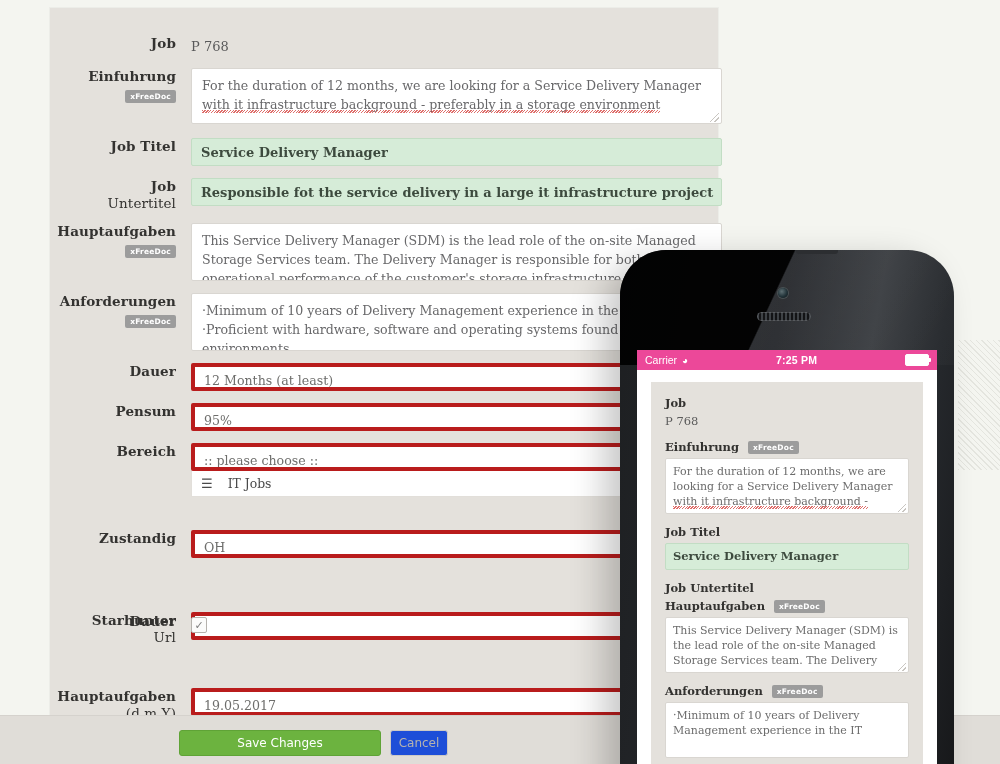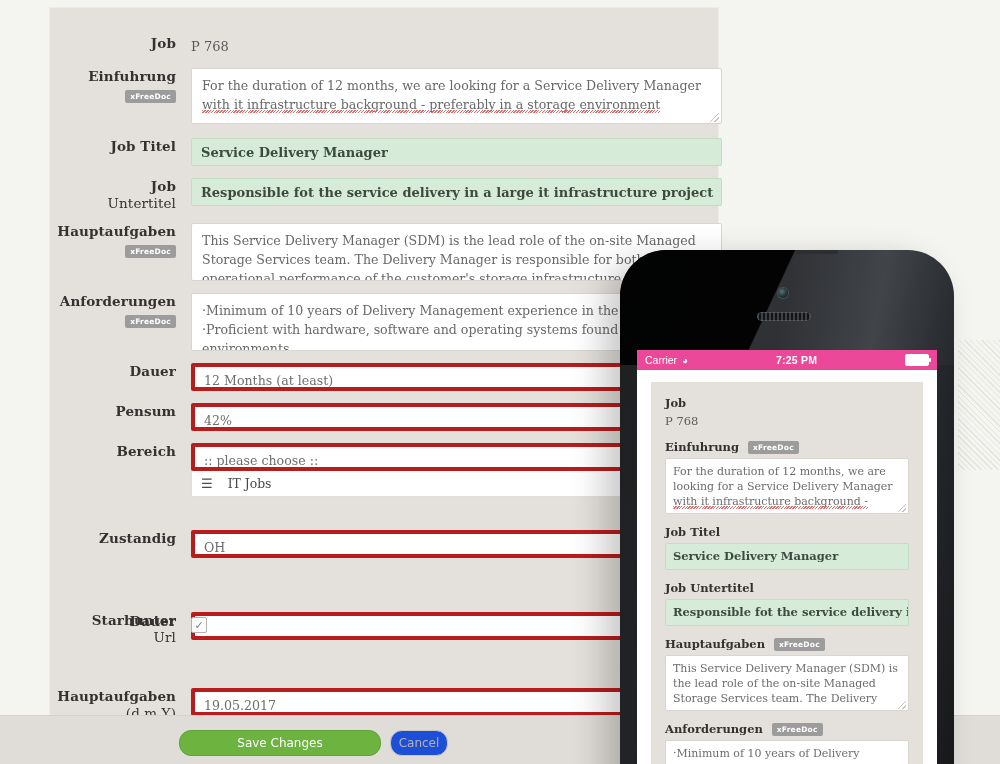--- a/index.html
+++ b/index.html
@@ -196,21 +196,21 @@
     width: 1000px;
     height: 49px;
     background: #e0ddd8;
     border-top: 1px solid #d5d2cd;
   }
   .btn {
     position: absolute;
     top: 14px;
     box-sizing: border-box;
     height: 26px;
-    border-radius: 12px;
+    border-radius: 3px;
     font-family: "DejaVu Sans", sans-serif;
     font-size: 12px;
     display: flex;
     align-items: center;
     justify-content: center;
     cursor: pointer;
   }
   #btn-save {
     left: 179px;
     width: 202px;
@@ -430,21 +430,21 @@
   <div class="form-row" style="top:355px;">
     <div class="fld-label">Dauer</div>
     <div class="fld-ctl">
       <div class="input">12 Months (at least)</div>
     </div>
   </div>
 
   <div class="form-row" style="top:395px;">
     <div class="fld-label">Pensum</div>
     <div class="fld-ctl">
-      <div class="input">42%</div>
+      <div class="input">95%</div>
     </div>
   </div>
 
   <div class="form-row" style="top:435px;">
     <div class="fld-label">Bereich</div>
     <div class="fld-ctl">
       <div class="input">:: please choose ::</div>
       <div class="listrow">
         <span class="hamb">☰</span>
         <span>IT Jobs</span>
@@ -529,21 +529,20 @@
         </div>
 
         <div class="m-label">
           <span>Job Titel</span>
         </div>
         <div class="m-input green">Service Delivery Manager</div>
 
         <div class="m-label">
           <span>Job Untertitel</span>
         </div>
-        <div class="m-input green">Responsible fot the service delivery i</div>
 
         <div class="m-label">
           <span>Hauptaufgaben</span>
           <span class="badge">xFreeDoc</span>
         </div>
         <div class="m-input" style="height:56px;">
           <span>This Service Delivery Manager (SDM) is the lead role of the on-site Managed Storage Services team. The Delivery</span>
           <span class="resize"></span>
         </div>
 

